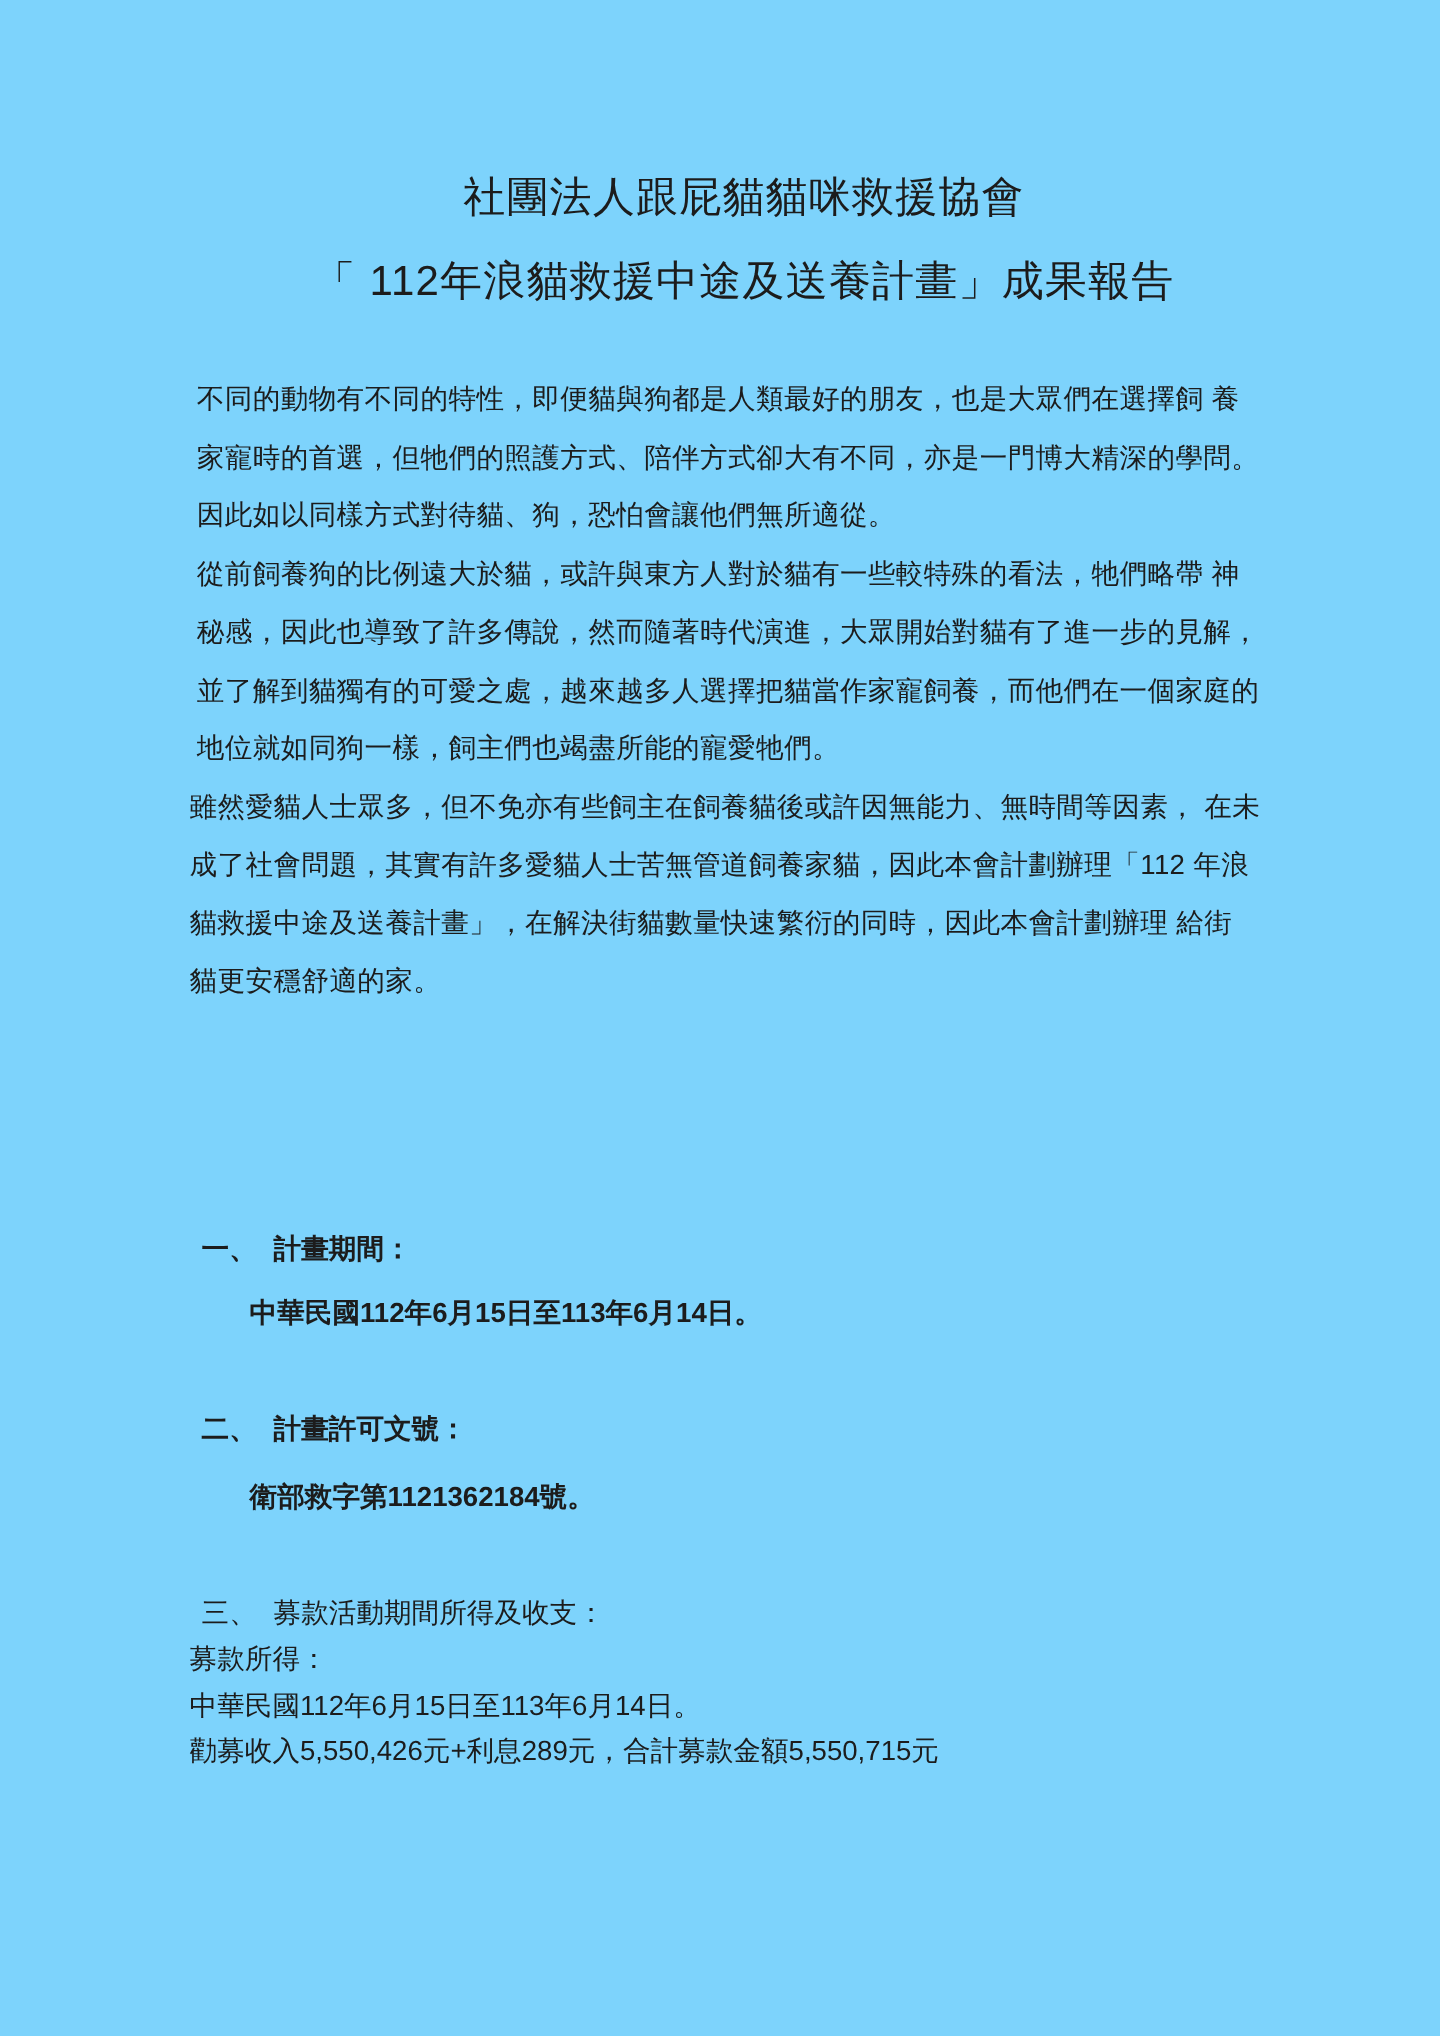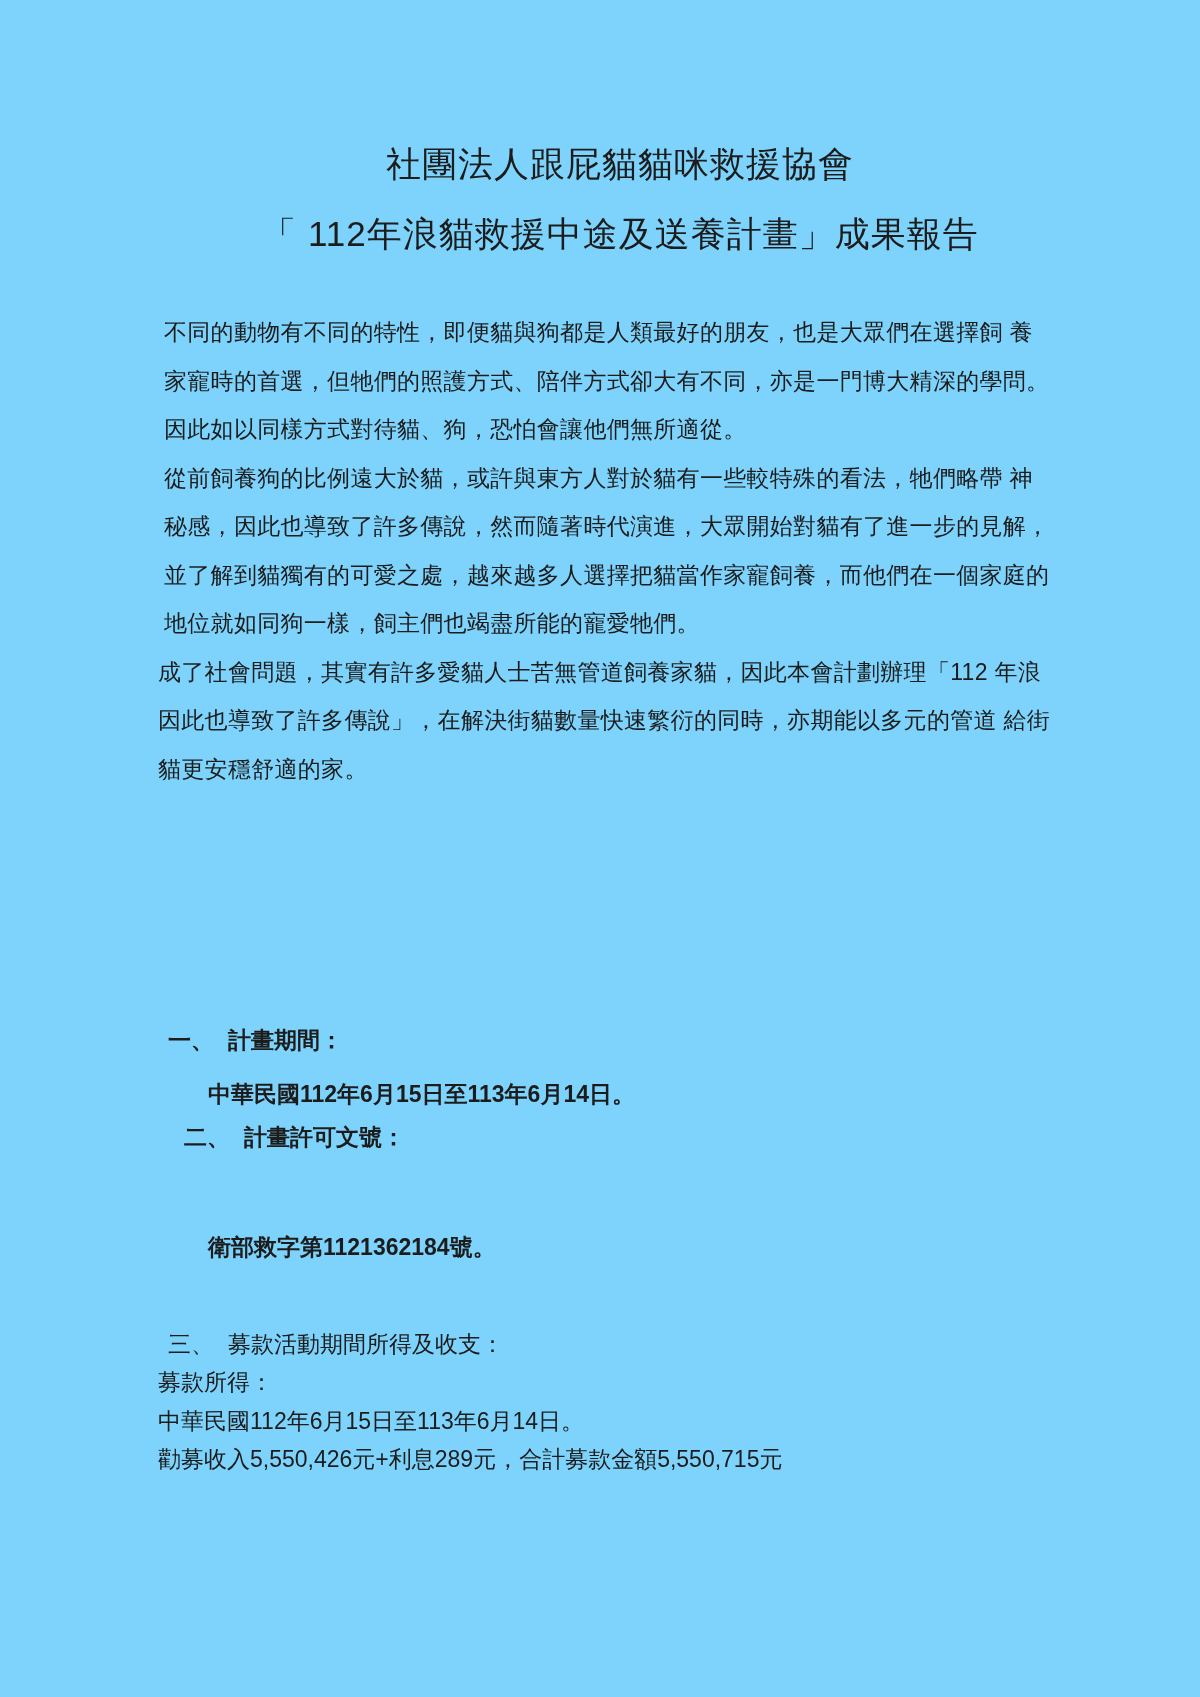--- a/index.html
+++ b/index.html
@@ -47,21 +47,21 @@
   
   #body-block .line.indented { padding-left: 6px; }
 
   
   .sec-header { font-size: 23px; line-height: 30px; }
   .sec-label { display: inline-block; margin-right: 14px; }
   .sec-content { font-size: 23px; line-height: 30px; }
 
   #sec1-header { top: 1025px; left: 168px; }
   #sec1-content { top: 1079px; left: 208px; }
-  #sec2-header { top: 1122px; left: 168px; margin-left: 16px; }
+  #sec2-header { top: 1175px; left: 168px; }
   #sec2-content { top: 1232px; left: 208px; }
 
   #sec3-block {
     position: absolute;
     top: 1325px;
     left: 158px;
     font-size: 23px;
     line-height: 38.3px;
   }
   #sec3-block .line { white-space: nowrap; }
@@ -77,22 +77,23 @@
   <div class="abs doc-title" id="title-line2">「 112年浪貓救援中途及送養計畫」成果報告</div>
 
   <div id="body-block">
     <div class="line indented">不同的動物有不同的特性，即便貓與狗都是人類最好的朋友，也是大眾們在選擇飼 養</div>
     <div class="line indented">家寵時的首選，但牠們的照護方式、陪伴方式卻大有不同，亦是一門博大精深的學問。</div>
     <div class="line indented">因此如以同樣方式對待貓、狗，恐怕會讓他們無所適從。</div>
     <div class="line indented">從前飼養狗的比例遠大於貓，或許與東方人對於貓有一些較特殊的看法，牠們略帶 神</div>
     <div class="line indented">秘感，因此也導致了許多傳說，然而隨著時代演進，大眾開始對貓有了進一步的見解，</div>
     <div class="line indented">並了解到貓獨有的可愛之處，越來越多人選擇把貓當作家寵飼養，而他們在一個家庭的</div>
     <div class="line indented">地位就如同狗一樣，飼主們也竭盡所能的寵愛牠們。</div>
+    <div class="line">雖然愛貓人士眾多，但不免亦有些飼主在飼養貓後或許因無能力、無時間等因素， 在未</div>
     <div class="line">成了社會問題，其實有許多愛貓人士苦無管道飼養家貓，因此本會計劃辦理「112 年浪</div>
-    <div class="line">因此也導致了許多傳說」，在解決街貓數量快速繁衍的同時，亦期能以多元的管道 給街</div>
+    <div class="line">貓救援中途及送養計畫」，在解決街貓數量快速繁衍的同時，因此本會計劃辦理 給街</div>
     <div class="line">貓更安穩舒適的家。</div>
   </div>
 
   <div class="abs sec-header" id="sec1-header">
     <span class="sec-label">一、</span><span>計畫期間：</span>
   </div>
   <div class="abs sec-content" id="sec1-content">中華民國112年6月15日至113年6月14日。</div>
 
   <div class="abs sec-header" id="sec2-header">
     <span class="sec-label">二、</span><span>計畫許可文號：</span>

